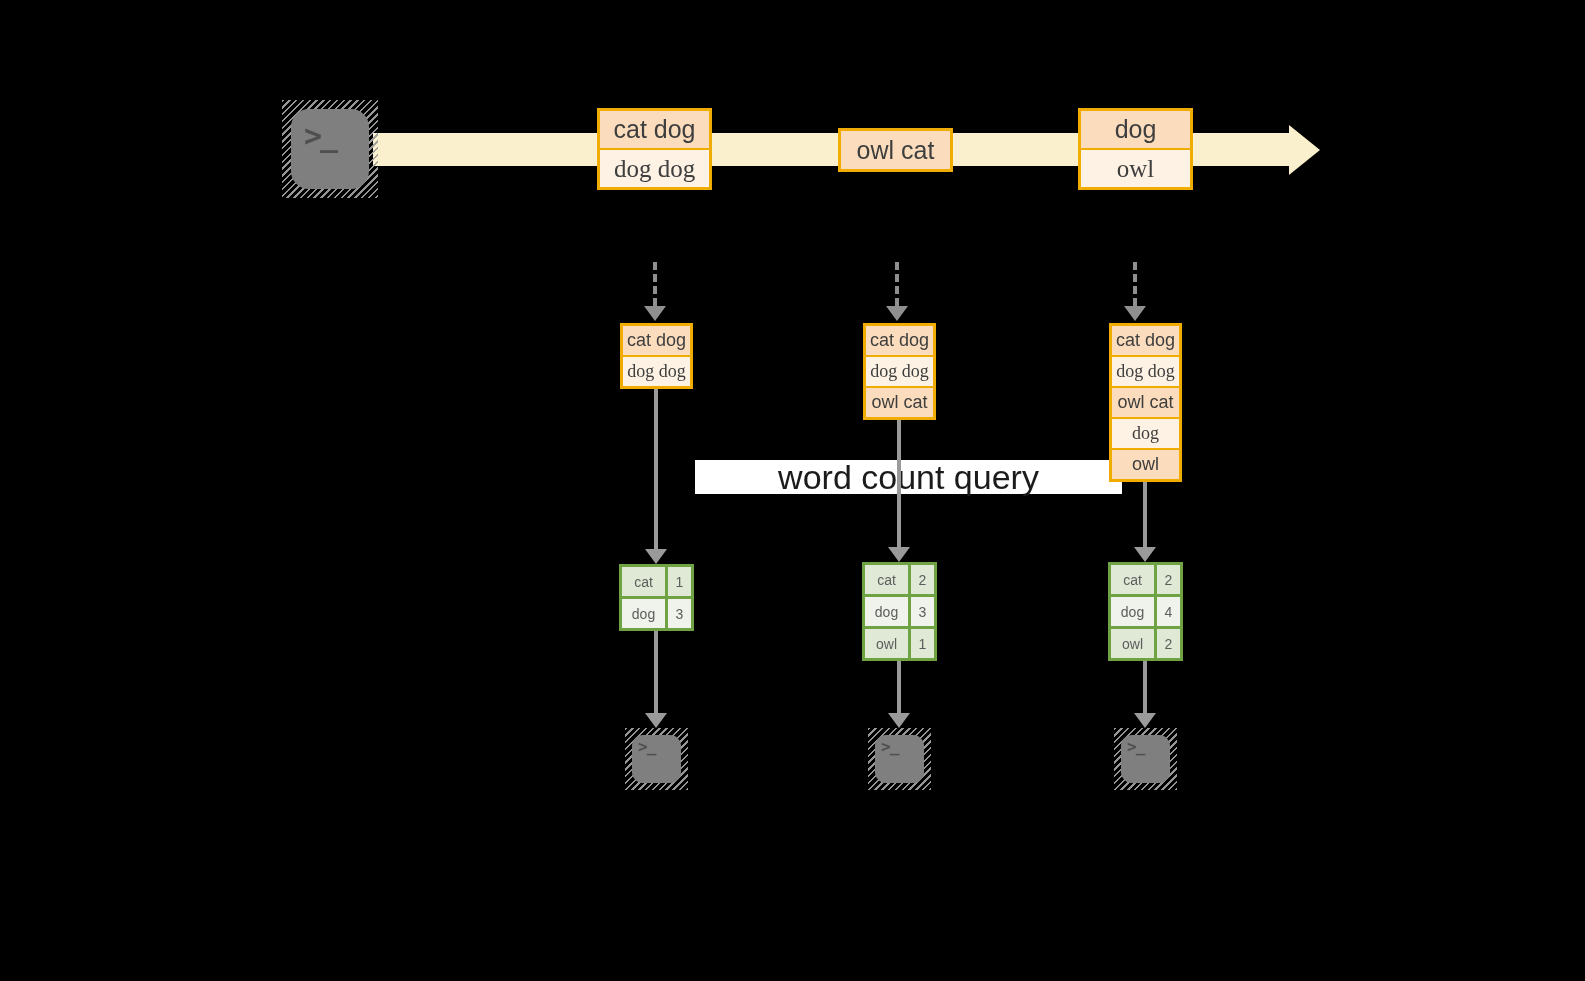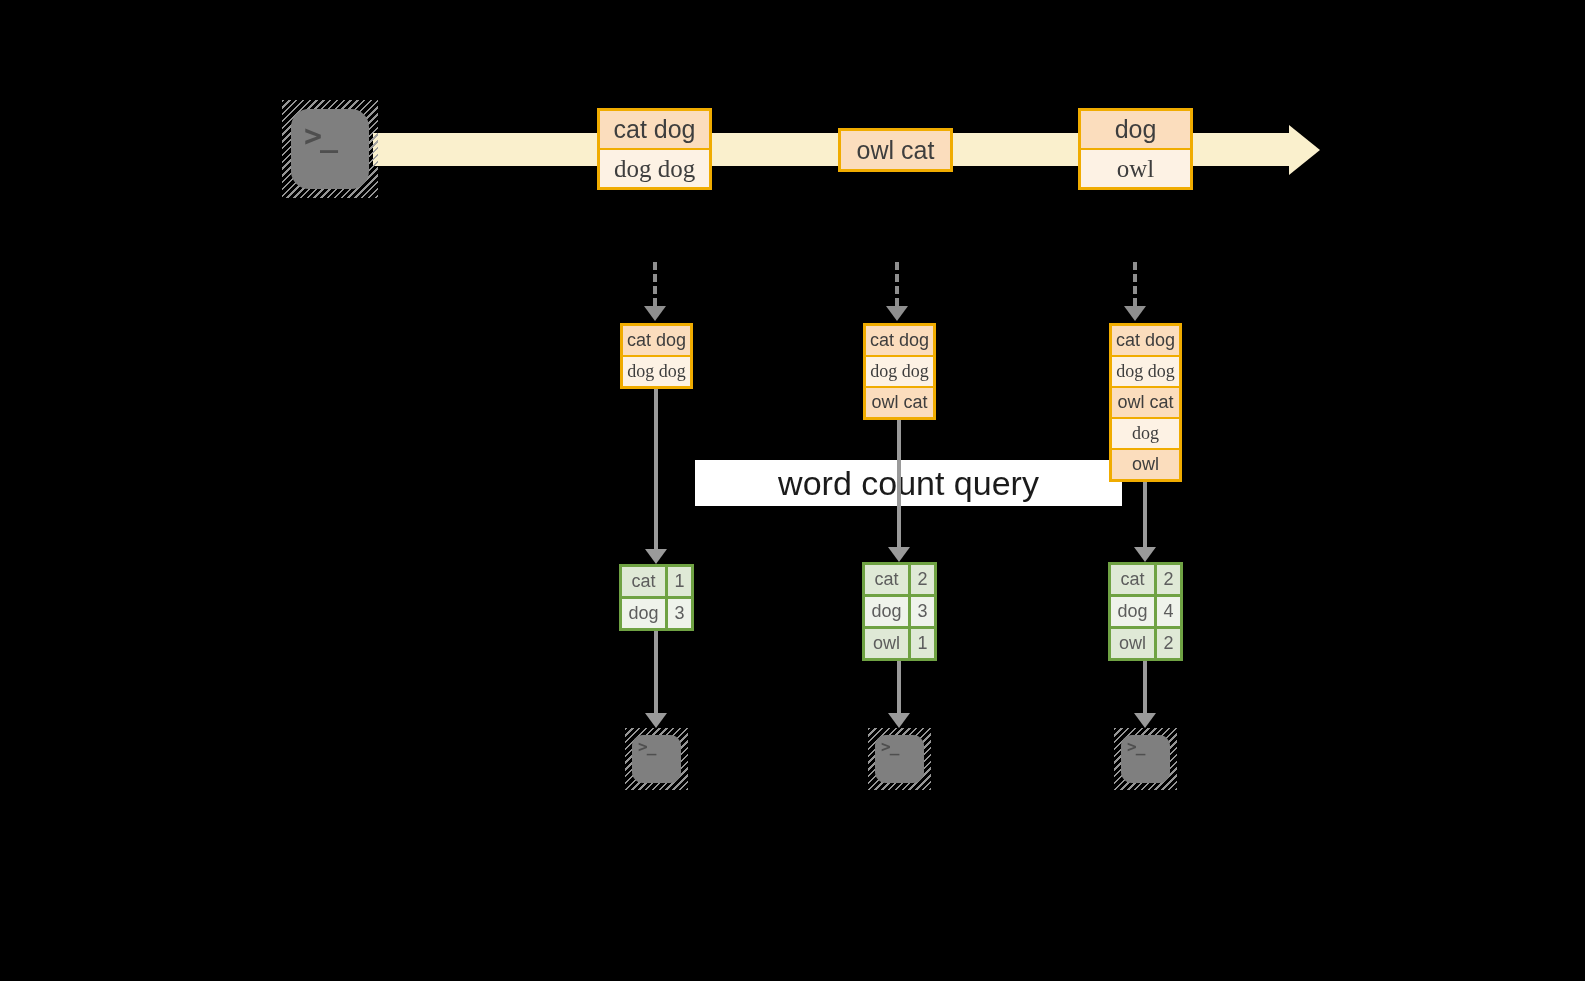--- a/index.html
+++ b/index.html
@@ -34,35 +34,35 @@
   .topbox.single .row { height:38px; }
   .stack { z-index:4; }
   .stack .row { width:67px; height:29px; font-size:18px; }
   .f0 { background:#FBDDBD; }
   .f1 { background:#FDF2E4;font-family:Liberation Serif, serif; }
 
   
   .ctable { position:absolute; background:#6FA243; padding:3px; display:grid;
             grid-template-columns:43px 23px; gap:3px; z-index:5; }
   .ctable .cell { height:29px; display:flex; align-items:center; justify-content:center;
-                  font-size:18px; color:#5D5D5D; }
+                  font-size:14px; color:#5D5D5D; }
   .g0 { background:#DFE9D6; }
   .g1 { background:#EFF3EB; }
 
   
   .varrow { position:absolute; display:flex; flex-direction:column; align-items:center;
             transform:translateX(-50%); z-index:3; }
   .vline { width:0; border-left:4px solid #9A9A9A; }
   .vline.dash { border-left-style:dashed; border-left-color:#8F8F8F; }
   .vhead { width:0; height:0; border-left:11px solid transparent; border-right:11px solid transparent;
            border-top:15px solid #9A9A9A; }
   .vhead.dash { border-top-color:#8F8F8F; }
 
   
-  .query { position:absolute; left:695px; top:460px; width:427px; height:46px; background:#FFFFFF;
+  .query { position:absolute; left:695px; top:460px; width:427px; height:34px; background:#FFFFFF;
            z-index:2; display:flex; align-items:center; justify-content:center;
            font-size:34px; color:#1B1B1B; }
 </style>
 </head>
 <body>
 
 <div class="canvas">
 
   <div class="band"></div>
   <div class="band-head"></div>

